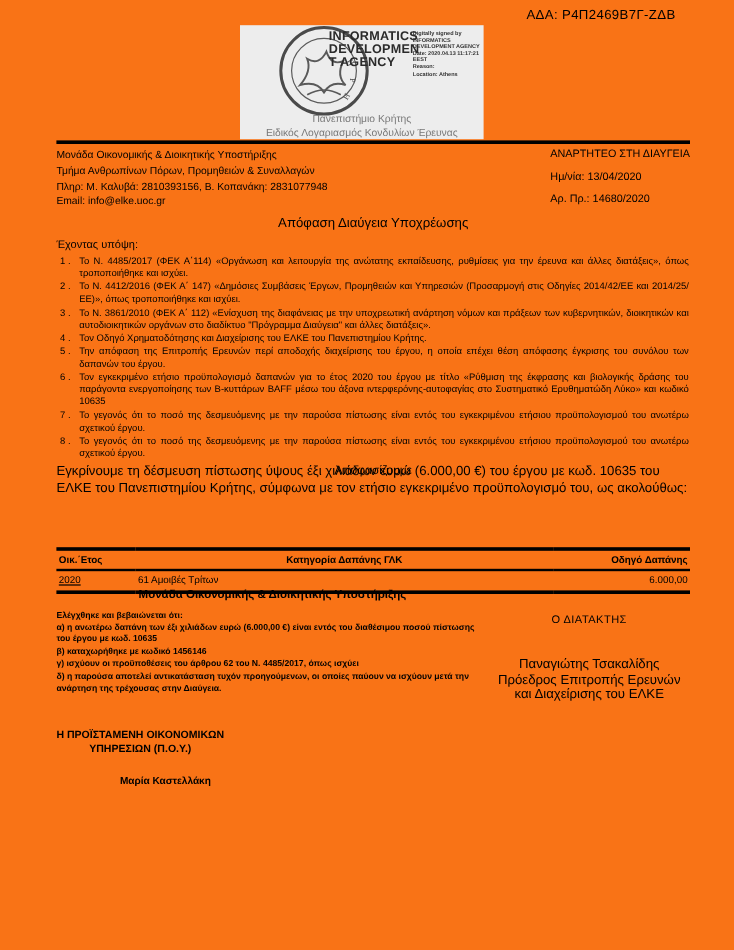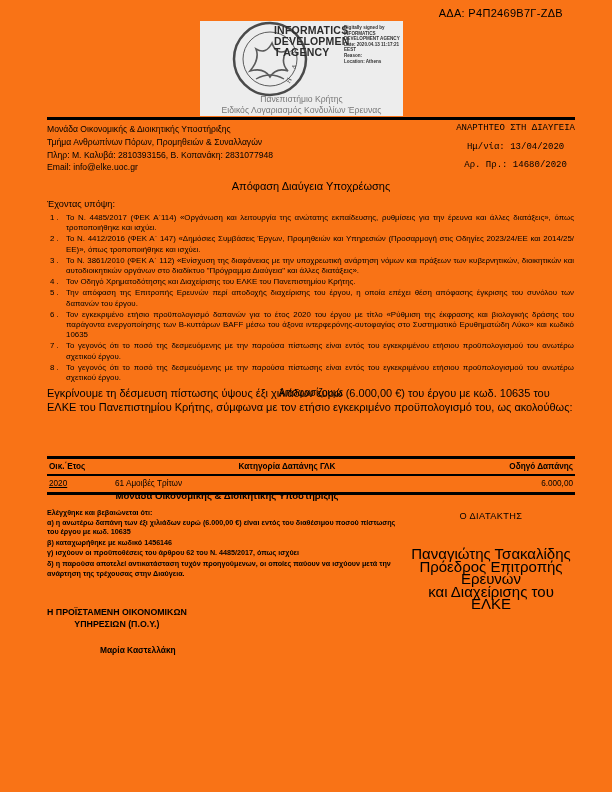--- a/index.html
+++ b/index.html
@@ -12,21 +12,21 @@
   .agency-overlay{position:absolute;left:74px;top:4px;font-weight:bold;font-size:10.5px;
       line-height:11px;color:#2b2b2b;letter-spacing:.2px;}
   .sig-block{position:absolute;left:144px;top:4px;width:58px;font-size:4.6px;line-height:5.6px;
       color:#333;font-weight:bold;}
   .org-lines{position:absolute;left:0;bottom:1px;width:100%;text-align:center;
       color:#787878;font-size:8.6px;line-height:10.5px;}
   
   .rule{position:absolute;left:47px;width:528px;background:#000;}
   .rule.top{top:117px;height:3px;}
   .hdr-left{position:absolute;left:47px;top:123px;font-size:8.6px;line-height:12.8px;}
-  .hdr-right{position:absolute;right:37px;top:123px;text-align:center;font-size:9px;font-family:Liberation Mono, monospace;}
+  .hdr-right{position:absolute;right:37px;top:123px;text-align:left;font-size:9px;}
   .hdr-right .r1{margin-bottom:9px;}
   .hdr-right .r2{margin-bottom:8px;}
   .doc-title{position:absolute;left:47px;top:180px;width:528px;text-align:center;font-size:11px;}
   .having{position:absolute;left:47px;top:199px;font-size:9.2px;}
   
   ol.regards{position:absolute;left:50px;top:213px;width:524px;margin:0;padding:0;
       list-style:none;counter-reset:li;font-size:7.9px;line-height:10.2px;text-align:justify;}
   ol.regards li{counter-increment:li;position:relative;padding-left:16px;margin-bottom:1px;}
   ol.regards li::before{content:counter(li) " .";position:absolute;left:0;top:0;}
   .decide-head{position:absolute;left:47px;top:387px;width:528px;text-align:center;font-size:10px;}
@@ -44,21 +44,21 @@
   td.c-cat{text-align:left;padding-left:10px;}
   
   .verify-wrap{position:absolute;left:47px;top:490px;width:528px;display:flex;}
   .verify-left{width:360px;}
   .verify-unit{font-weight:bold;font-size:9.6px;text-align:center;margin-bottom:7px;}
   .verify-txt{font-weight:bold;font-size:7.2px;line-height:9.6px;}
   .verify-txt .pt{margin:0;}
   .verify-txt .pt.gap{margin-top:1px;}
   .verify-right{flex:1;text-align:center;}
   .diataktis{font-size:9.2px;margin-top:21px;letter-spacing:.4px;}
-  .right-name{margin-top:27px;font-size:15px;line-height:12.5px;}
+  .right-name{margin-top:27px;font-size:11px;line-height:12.5px;}
   .pou-block{position:absolute;left:47px;top:606px;text-align:center;font-weight:bold;
       font-size:8.8px;line-height:12px;}
   .left-name{position:absolute;left:100px;top:645px;font-weight:600;font-size:8.4px;}
 </style>
 </head>
 <body>
 
 <div class="page">
 
   <div class="ada">ΑΔΑ: Ρ4Π2469Β7Γ-ΖΔΒ</div>
@@ -108,21 +108,21 @@
     <div class="r1">ΑΝΑΡΤΗΤΕΟ ΣΤΗ ΔΙΑΥΓΕΙΑ</div>
     <div class="r2">Ημ/νία: 13/04/2020</div>
     <div>Αρ. Πρ.: 14680/2020</div>
   </div>
 
   <div class="doc-title">Απόφαση Διαύγεια Υποχρέωσης</div>
   <div class="having">Έχοντας υπόψη:</div>
 
   <ol class="regards">
     <li>Το Ν. 4485/2017 (ΦΕΚ Α΄114) «Οργάνωση και λειτουργία της ανώτατης εκπαίδευσης, ρυθμίσεις για την έρευνα και άλλες διατάξεις», όπως τροποποιήθηκε και ισχύει.</li>
-    <li>Το Ν. 4412/2016 (ΦΕΚ Α΄ 147) «Δημόσιες Συμβάσεις Έργων, Προμηθειών και Υπηρεσιών (Προσαρμογή στις Οδηγίες 2023/24/ΕΕ και 2014/25/ΕΕ)», όπως τροποποιήθηκε και ισχύει.</li>
+    <li>Το Ν. 4412/2016 (ΦΕΚ Α΄ 147) «Δημόσιες Συμβάσεις Έργων, Προμηθειών και Υπηρεσιών (Προσαρμογή στις Οδηγίες 2014/42/ΕΕ και 2014/25/ΕΕ)», όπως τροποποιήθηκε και ισχύει.</li>
     <li>Το Ν. 3861/2010 (ΦΕΚ Α΄ 112) «Ενίσχυση της διαφάνειας με την υποχρεωτική ανάρτηση νόμων και πράξεων των κυβερνητικών, διοικητικών και αυτοδιοικητικών οργάνων στο διαδίκτυο "Πρόγραμμα Διαύγεια" και άλλες διατάξεις».</li>
     <li>Τον Οδηγό Χρηματοδότησης και Διαχείρισης του ΕΛΚΕ του Πανεπιστημίου Κρήτης.</li>
     <li>Την απόφαση της Επιτροπής Ερευνών περί αποδοχής διαχείρισης του έργου, η οποία επέχει θέση απόφασης έγκρισης του συνόλου των δαπανών του έργου.</li>
     <li>Τον εγκεκριμένο ετήσιο προϋπολογισμό δαπανών για το έτος 2020 του έργου με τίτλο «Ρύθμιση της έκφρασης και βιολογικής δράσης του παράγοντα ενεργοποίησης των Β-κυττάρων BAFF μέσω του άξονα ιντερφερόνης-αυτοφαγίας στο Συστηματικό Ερυθηματώδη Λύκο» και κωδικό 10635</li>
     <li>Το γεγονός ότι το ποσό της δεσμευόμενης με την παρούσα πίστωσης είναι εντός του εγκεκριμένου ετήσιου προϋπολογισμού του ανωτέρω σχετικού έργου.</li>
     <li>Το γεγονός ότι το ποσό της δεσμευόμενης με την παρούσα πίστωσης είναι εντός του εγκεκριμένου ετήσιου προϋπολογισμού του ανωτέρω σχετικού έργου.</li>
   </ol>
 
   <div class="decide-head">Αποφασίζουμε</div>
   <div class="decide-par">Εγκρίνουμε τη δέσμευση πίστωσης ύψους έξι χιλιάδων ευρώ (6.000,00 €)  του έργου με κωδ. 10635 του ΕΛΚΕ του Πανεπιστημίου Κρήτης, σύμφωνα με τον ετήσιο εγκεκριμένο προϋπολογισμό του, ως ακολούθως:</div>

